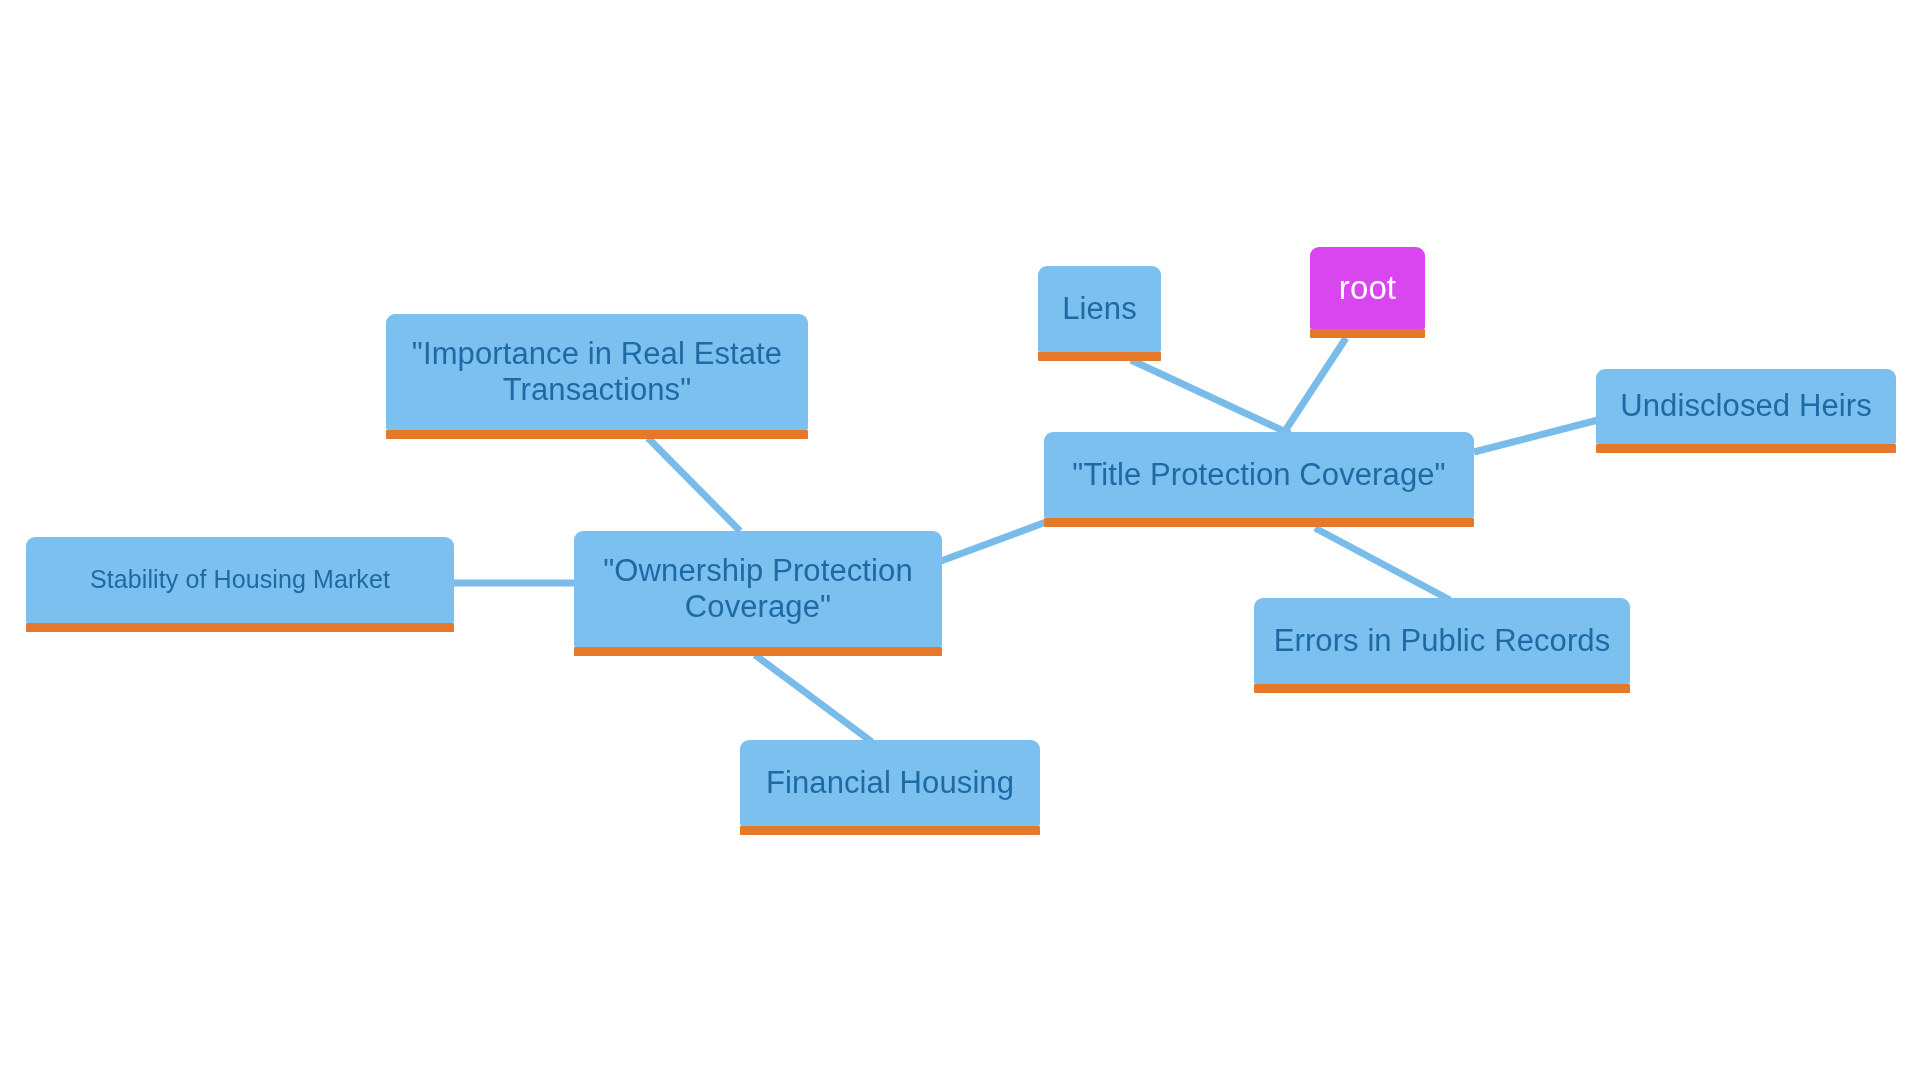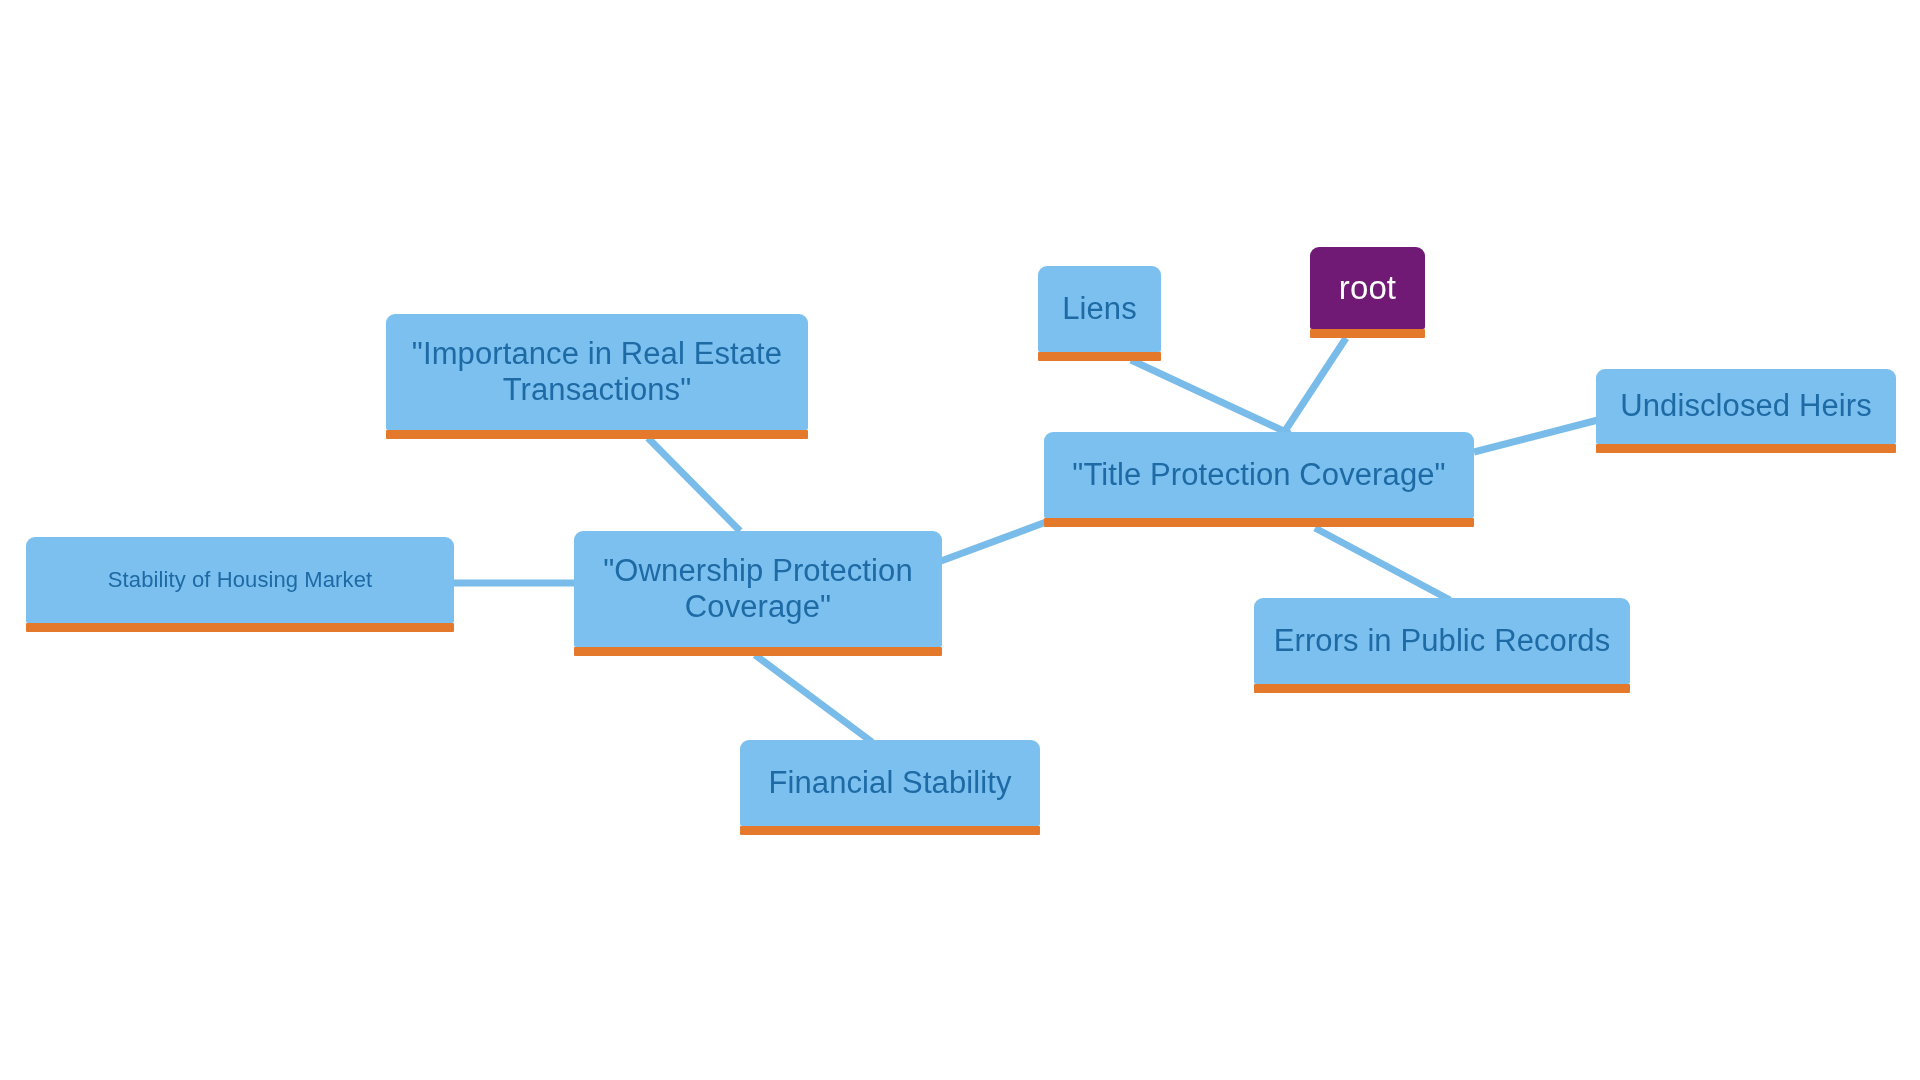--- a/index.html
+++ b/index.html
@@ -55,21 +55,21 @@
     right: 0;
     bottom: -9px;
     height: 9px;
     border-radius: 1px;
   }
   .node.leaf {
     background: #7cc0ef;
     color: #1d6aa5;
   }
   .node.root {
-    background: #701a75;
+    background: #d946ef;
     color: #ffffff;
   }
 </style>
 </head>
 <body style="background: rgb(255, 255, 255);">
 
 <div id="canvas">
   <svg id="edge-layer" viewBox="0 0 1920 1080" width="1920" height="1080" xmlns="http://www.w3.org/2000/svg">
       <line x1="1346" y1="338" x2="1283" y2="434" stroke="#79bce9" stroke-width="7" stroke-linecap="butt"></line>
       <line x1="1131" y1="360" x2="1290" y2="434" stroke="#79bce9" stroke-width="7" stroke-linecap="butt"></line>
@@ -102,20 +102,20 @@
     </div>
     <div class="node leaf" style="left: 386px; top: 314px; width: 422px; height: 116px;">
       <span class="node-label" style="font-size: 31px;">"Importance in Real Estate Transactions"</span>
       <div class="node-underline" style="background: rgb(228, 121, 44);"></div>
     </div>
     <div class="node leaf" style="left: 574px; top: 531px; width: 368px; height: 116px;">
       <span class="node-label" style="font-size: 31px;">"Ownership Protection Coverage"</span>
       <div class="node-underline" style="background: rgb(228, 121, 44);"></div>
     </div>
     <div class="node leaf" style="left: 26px; top: 537px; width: 428px; height: 86px;">
-      <span class="node-label" style="font-size: 22px;">Stability of Housing Market</span>
+      <span class="node-label" style="font-size: 25px;">Stability of Housing Market</span>
       <div class="node-underline" style="background: rgb(228, 121, 44);"></div>
     </div>
     <div class="node leaf" style="left: 740px; top: 740px; width: 300px; height: 86px;">
-      <span class="node-label" style="font-size: 31px;">Financial Stability</span>
+      <span class="node-label" style="font-size: 31px;">Financial Housing</span>
       <div class="node-underline" style="background: rgb(228, 121, 44);"></div>
     </div>
   </div>
 
 </body></html>

